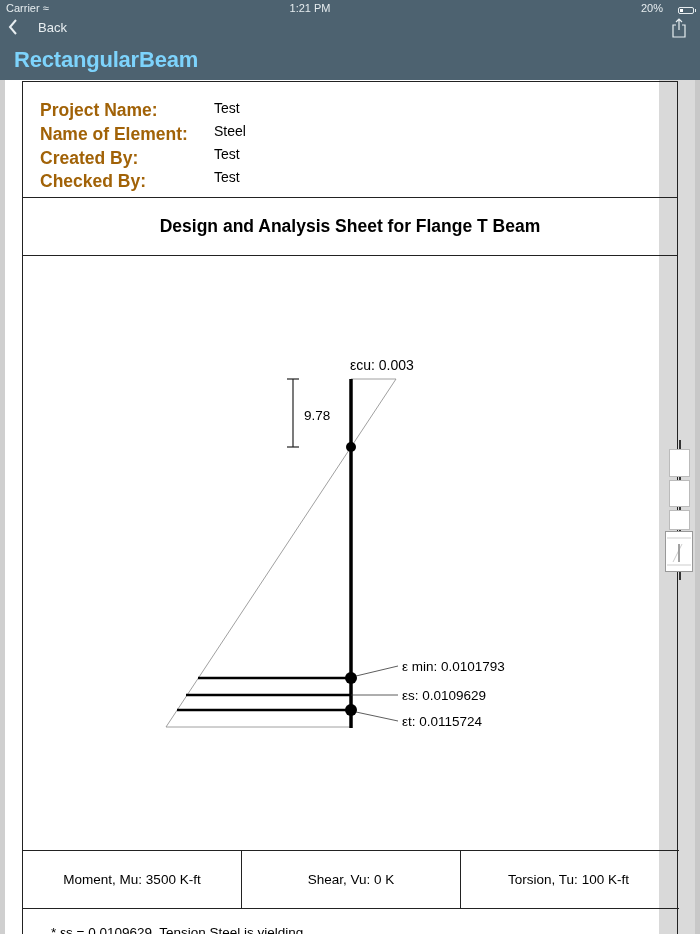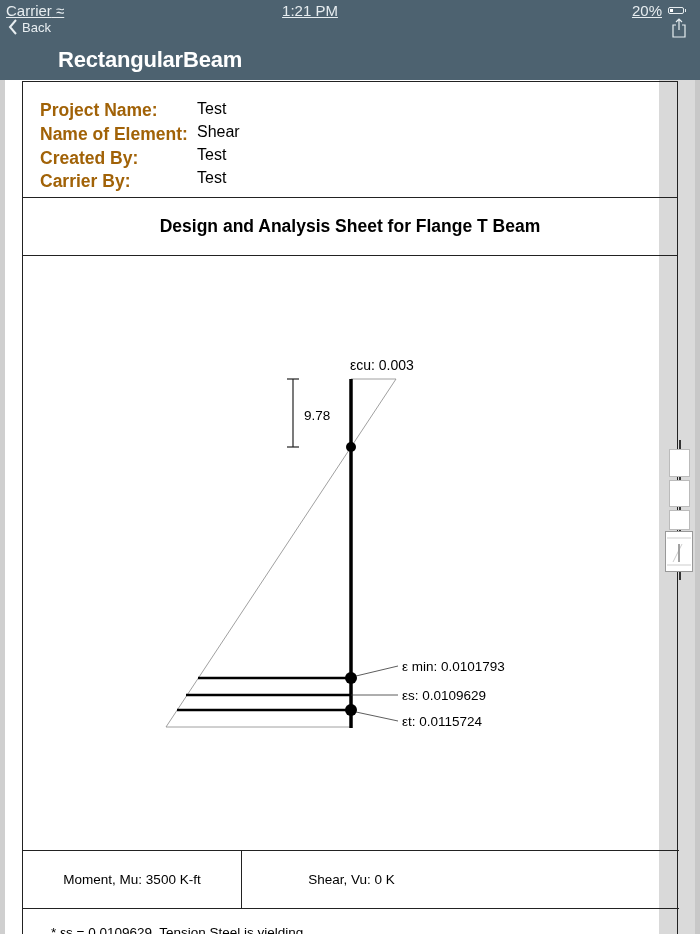--- a/index.html
+++ b/index.html
@@ -1,38 +1,38 @@
 <!DOCTYPE html>
 <html><head>
 <meta charset="utf-8">
 <style>
   * { box-sizing: border-box; margin: 0; padding: 0; }
   html, body { width: 700px; height: 934px; overflow: hidden; background: #dcdcdc; font-family: "Liberation Sans", sans-serif; }
   .navbar { position: absolute; left: 0; top: 0; width: 700px; height: 80px; background: #4d6270; color: #fff; }
-  .status { position: absolute; top: 2px; font-size: 15px; color: #e6ecef; text-decoration: underline; }
+  .status { position: absolute; top: 2px; font-size: 11px; color: #e6ecef; }
   .status.carrier { left: 6px; }
   .status.time { left: 0; width: 620px; text-align: center; }
-  .status.battery { right: 16px; display: flex; align-items: center; gap: 6px; }
+  .status.battery { right: 6px; display: flex; align-items: flex-end; gap: 15px; }
   .batt { width: 16px; height: 7px; border: 1px solid #e6ecef; border-radius: 2px; position: relative; }
   .batt::before { content: ""; position: absolute; left: 1px; top: 1px; width: 3px; height: 3px; background: #fff; }
   .batt::after { content: ""; position: absolute; right: -3px; top: 1px; width: 1px; height: 3px; background: #e6ecef; }
-  .back { position: absolute; left: 8px; top: 19px; display: flex; align-items: center; gap: 4px; font-size: 13px; color: #e8eef1; cursor: pointer; }
+  .back { position: absolute; left: 8px; top: 19px; display: flex; align-items: center; gap: 20px; font-size: 13px; color: #e8eef1; cursor: pointer; }
   .share { position: absolute; right: 14px; top: 18px; cursor: pointer; }
-  .title { position: absolute; left: 14px; top: 47px; font-size: 22px; font-weight: bold; color: #ffffff; letter-spacing: -0.2px; margin-left: 44px; }
+  .title { position: absolute; left: 14px; top: 47px; font-size: 22px; font-weight: bold; color: #7dd3fc; letter-spacing: -0.2px; }
 
   .leftstrip { position: absolute; left: 0; top: 80px; width: 5px; height: 854px; background: #cfcfcf; }
   .pagebg { position: absolute; left: 5px; top: 80px; width: 672px; height: 854px; background: #fff; }
   .rightgray { position: absolute; left: 659px; top: 80px; width: 18px; height: 854px; background: #d9d9d9; }
   .outerstrip { position: absolute; left: 677px; top: 80px; width: 18px; height: 854px; background: #dadada; }
   .edgestrip { position: absolute; left: 695px; top: 80px; width: 5px; height: 854px; background: #c8c8c8; }
 
   .doc { position: absolute; left: 22px; top: 81px; width: 656px; height: 880px; border: 1.5px solid #222; }
   .info { position: absolute; left: 0; top: 0; width: 100%; height: 116px; border-bottom: 1.5px solid #222; }
   .info-row { position: absolute; left: 17px; font-size: 17.5px; font-weight: bold; color: #a16207; }
-  .info-val { position: absolute; left: 174px; font-size: 16px; color: #000; }
+  .info-val { position: absolute; left: 191px; font-size: 14px; color: #000; }
   .heading { position: absolute; left: 0; top: 116px; width: 100%; height: 58px; border-bottom: 1.5px solid #222; display: flex; align-items: center; justify-content: center; font-size: 17.5px; font-weight: bold; }
   .diagram { position: absolute; left: 0; top: 0; }
   .loads { position: absolute; left: 0; top: 768px; width: 656px; height: 59px; border-top: 1.5px solid #222; border-bottom: 1.5px solid #222; display: flex; }
   .load { flex: 0 0 auto; display: flex; align-items: center; justify-content: center; font-size: 13.5px; border-right: 1.5px solid #222; }
   .load:last-child { border-right: none; }
   .note { position: absolute; left: 28px; top: 843px; font-size: 13.5px; }
 
   .thumbs { position: absolute; left: 665px; top: 440px; width: 30px; height: 140px; }
   .thumb { position: absolute; background: #fff; border: 1px solid #bbb; }
   .thumb-line { position: absolute; left: 14px; width: 2px; background: #333; }
@@ -69,24 +69,24 @@
 <div class="pagebg"></div>
 <div class="rightgray"></div>
 <div class="outerstrip"></div>
 <div class="edgestrip"></div>
 
 <div class="doc">
   <div class="info">
     <div class="info-row" style="top:18px">Project Name:</div>
     <div class="info-val" style="top:18px">Test</div>
     <div class="info-row" style="top:42px">Name of Element:</div>
-    <div class="info-val" style="top:41px">Shear</div>
+    <div class="info-val" style="top:41px">Steel</div>
     <div class="info-row" style="top:66px">Created By:</div>
     <div class="info-val" style="top:64px">Test</div>
-    <div class="info-row" style="top:89px">Carrier By:</div>
+    <div class="info-row" style="top:89px">Checked By:</div>
     <div class="info-val" style="top:87px">Test</div>
   </div>
   <div class="heading">Design and Analysis Sheet for Flange T Beam</div>
 
   <svg class="diagram" width="656" height="768" viewBox="22 81 656 768">
 
     <g>
       <line x1="292" y1="378" x2="292" y2="446" stroke="#222" stroke-width="1.2"></line>
       <line x1="286" y1="378" x2="298" y2="378" stroke="#222" stroke-width="1.2"></line>
       <line x1="286" y1="446" x2="298" y2="446" stroke="#222" stroke-width="1.2"></line>
@@ -112,20 +112,21 @@
 
   <div style="position:absolute;left:327px;top:275px;font-size:14px;">εcu: 0.003</div>
   <div style="position:absolute;left:281px;top:326px;font-size:13.5px;">9.78</div>
   <div style="position:absolute;left:379px;top:577px;font-size:13.5px;">ε min: 0.0101793</div>
   <div style="position:absolute;left:379px;top:606px;font-size:13.5px;">εs: 0.0109629</div>
   <div style="position:absolute;left:379px;top:632px;font-size:13.5px;">εt: 0.0115724</div>
 
   <div class="loads">
     <div class="load" style="width:219px">Moment, Mu: 3500 K-ft</div>
     <div class="load" style="width:219px">Shear, Vu: 0 K</div>
+    <div class="load" style="width:215px">Torsion, Tu: 100 K-ft</div>
   </div>
   <div class="note">* εs = 0.0109629, Tension Steel is yielding</div>
 </div>
 
 <div class="thumbs">
   <div class="thumb-line" style="top:0;height:140px"></div>
   <div class="thumb" style="left:4px;top:9px;width:21px;height:28px"></div>
   <div class="thumb" style="left:4px;top:40px;width:21px;height:27px"></div>
   <div class="thumb" style="left:4px;top:70px;width:21px;height:20px"></div>
   <div class="thumb" style="left:0;top:91px;width:28px;height:41px;border-color:#999">

